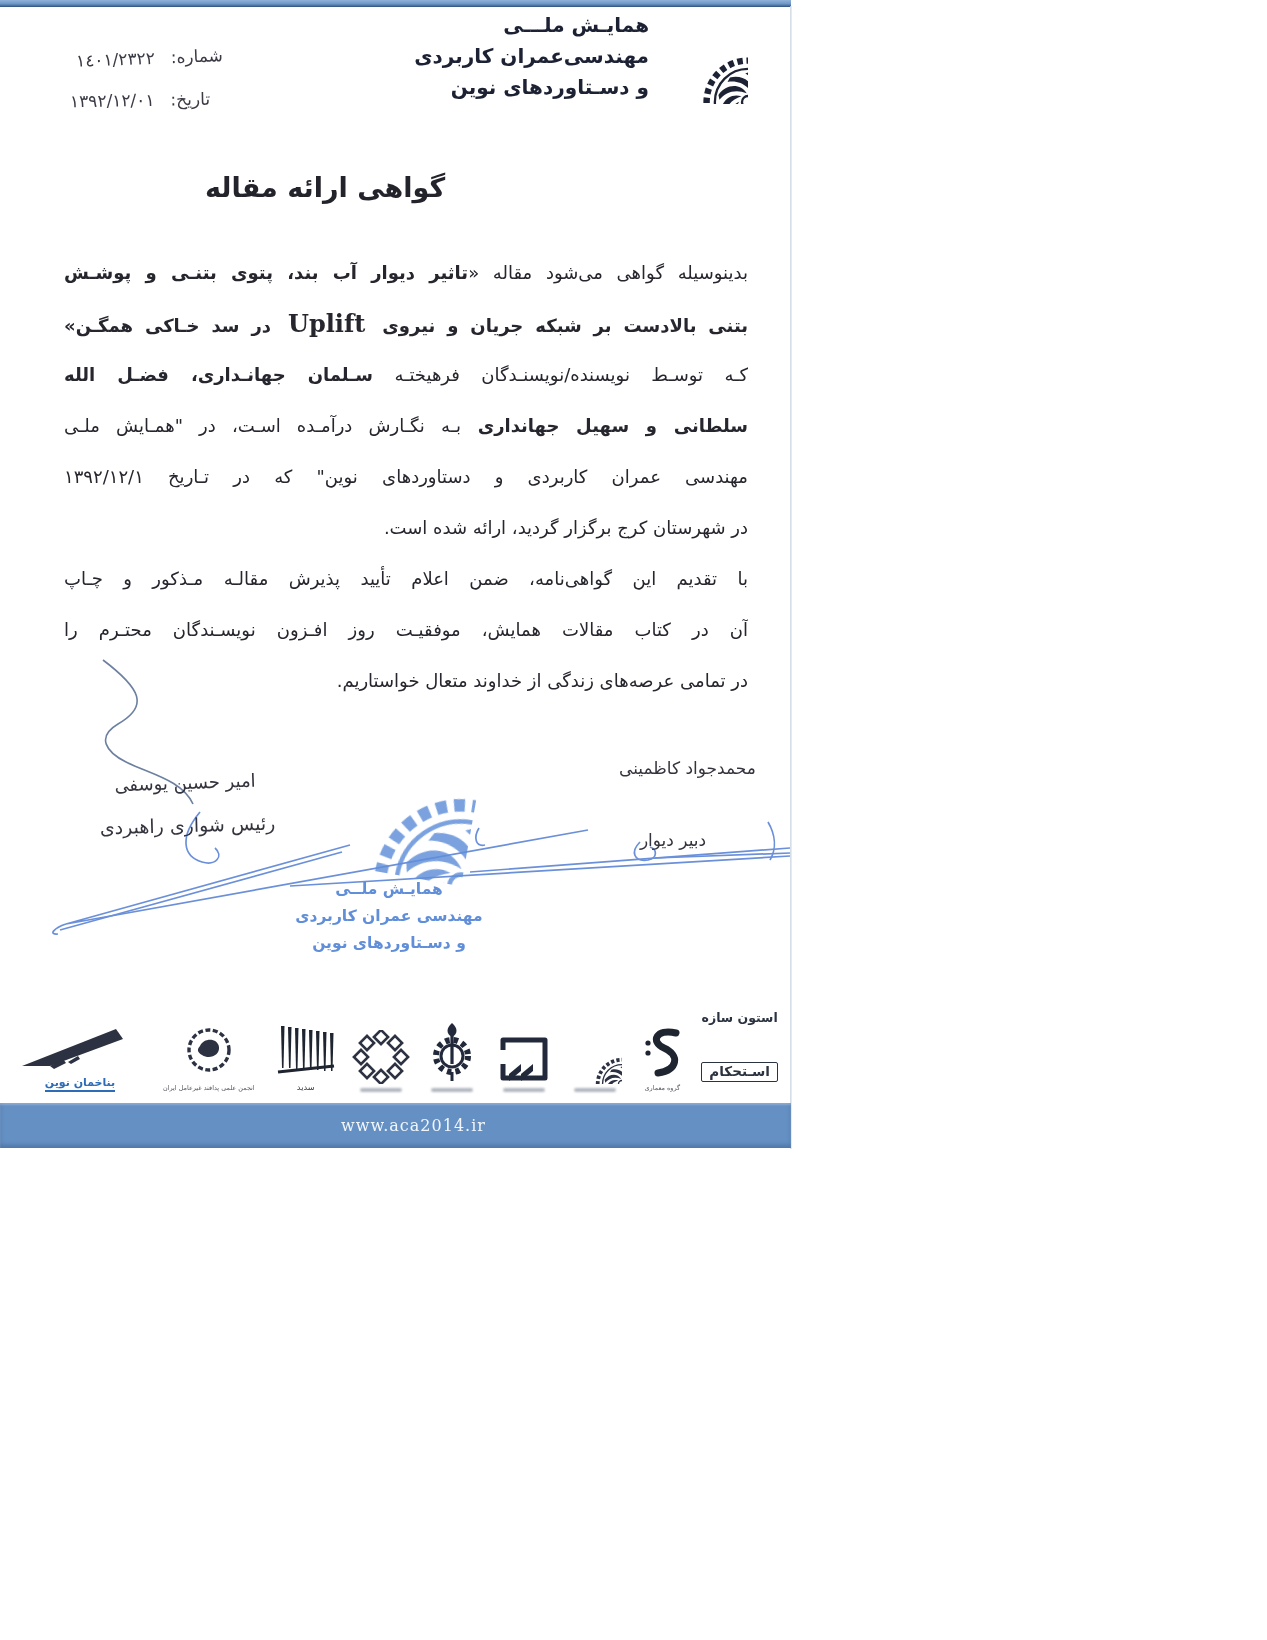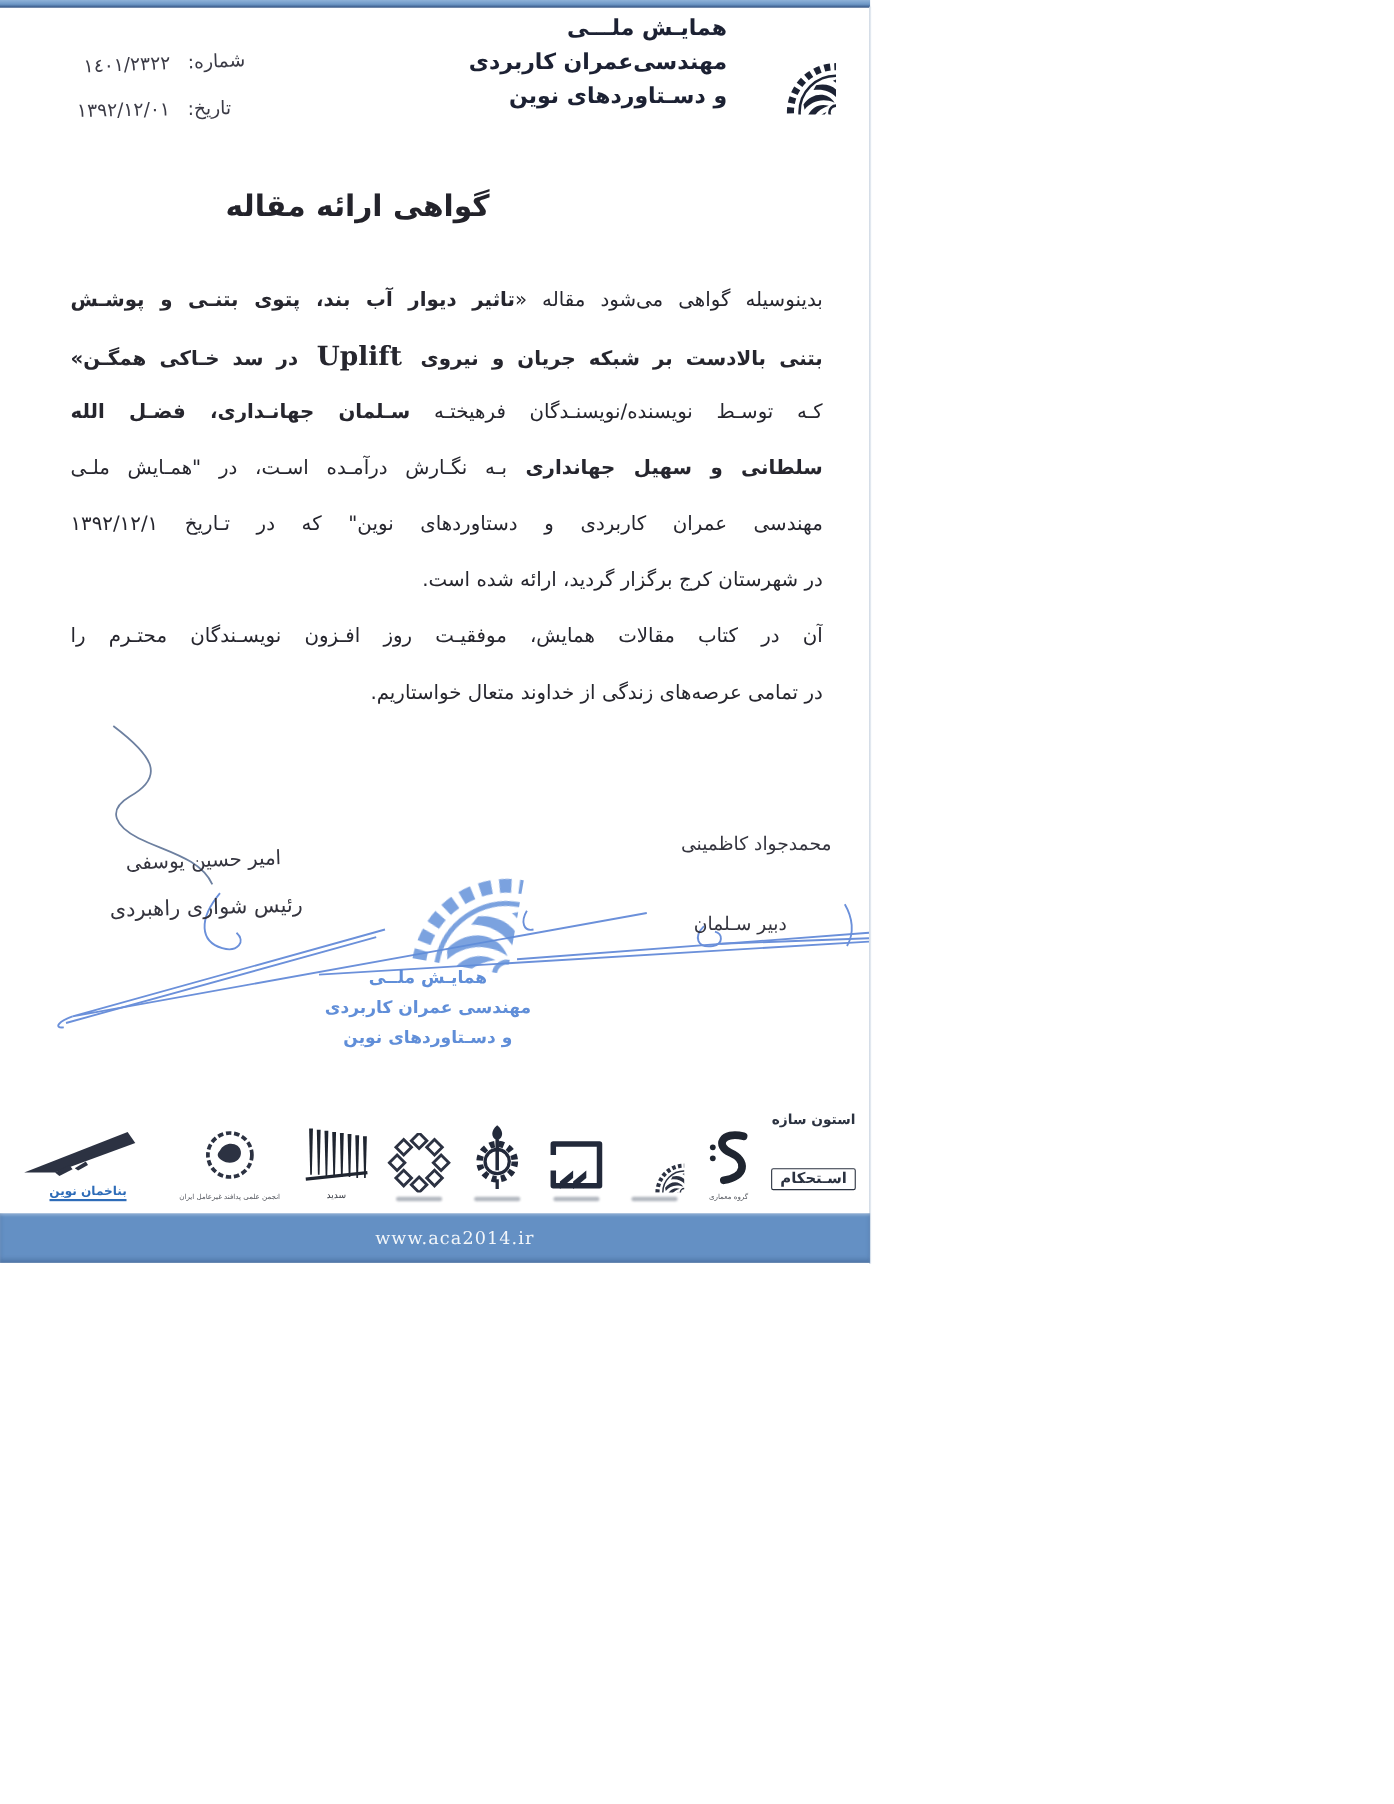--- a/index.html
+++ b/index.html
@@ -10,21 +10,21 @@
   .abs{position:absolute;}
   
   .top-strip{left:0;top:0;width:791px;height:7px;
     background:linear-gradient(#8fb2d8,#6d97c6 55%,#31507f);}
   .page-edge{left:790px;top:6px;width:2px;height:1143px;
     background:linear-gradient(to right,#c6d1de,#e8eef5);opacity:.85;}
   
   .ref-row{display:flex;direction:rtl;gap:16px;color:#3b3b46;font-size:17px;white-space:nowrap;}
   .ref-row1{left:76px;top:48px;transform:rotate(-2.2deg);}
   .ref-row2{left:70px;top:90px;transform:rotate(-1deg);}
-  .brand{left:448px;top:8px;width:312px;display:flex;direction:rtl;align-items:center;gap:7px;}
+  .brand{left:436px;top:8px;width:312px;display:flex;direction:rtl;align-items:center;gap:7px;}
   .brand-emblem{width:92px;height:96px;color:#1d2334;flex:0 0 auto;}
   .brand-text{width:212px;text-align:right;direction:rtl;color:#1c2133;
     font-weight:bold;font-size:20px;line-height:31px;white-space:nowrap;}
   
   .doc-title{left:205px;top:172px;width:390px;text-align:left;direction:rtl;
     font-size:27px;font-weight:bold;color:#23232b;}
   
   .body-text{left:64px;top:247px;width:684px;direction:rtl;color:#26262e;
     font-size:18px;line-height:51px;}
   .bline{height:51px;text-align:right;white-space:nowrap;}
@@ -112,20 +112,21 @@
 
 <div class="abs doc-title">گواهی ارائه مقاله</div>
 
 <div class="abs body-text" id="body-lines">
     <div class="bline fill"><span>بدینوسیله گواهی می‌شود مقاله «</span><span class="b">تاثیر دیوار آب بند، پتوی بتنـی و پوشـش</span></div>
     <div class="bline fill"><span class="b">بتنی بالادست بر شبکه جریان و نیروی </span><span class="b latin">Uplift</span><span class="b"> در سد خـاکی همگـن»</span></div>
     <div class="bline fill"><span>کـه توسـط نویسنده/نویسنـدگان فرهیختـه </span><span class="b">سـلمان جهانـداری، فضـل الله</span></div>
     <div class="bline fill"><span class="b">سلطانی و سهیل جهانداری </span><span>بـه نگـارش درآمـده اسـت، در "همـایش ملـی</span></div>
     <div class="bline fill"><span>مهندسی عمران کاربردی و دستاوردهای نوین" که در تـاریخ ۱۳۹۲/۱۲/۱</span></div>
     <div class="bline"><span>در شهرستان کرج برگزار گردید، ارائه شده است.</span></div>
+    <div class="bline fill"><span>با تقدیم این گواهی‌نامه، ضمن اعلام تأیید پذیرش مقالـه مـذکور و چـاپ</span></div>
     <div class="bline fill"><span>آن در کتاب مقالات همایش، موفقیـت روز افـزون نویسـندگان محتـرم را</span></div>
     <div class="bline"><span>در تمامی عرصه‌های زندگی از خداوند متعال خواستاریم.</span></div>
   </div>
 
 <svg class="abs pen-ink" viewBox="0 600 800 360">
   <g fill="none" stroke="#6d80a0" stroke-width="1.6">
     <path d="M103,660 C140,688 150,706 118,724 C96,737 106,752 126,762 C150,774 182,780 193,804"></path>
   </g>
   <g fill="none" stroke="#5b84d6" stroke-width="1.7" opacity="0.9">
     <g>
@@ -150,21 +151,21 @@
   </svg>
 <div class="abs stamp-text">
   <div>همایـش ملــی</div>
   <div>مهندسی عمران کاربردی</div>
   <div>و دسـتاوردهای نوین</div>
 </div>
 
 <div class="abs sig-name sig-left-name">امیر حسین یوسفی</div>
 <div class="abs sig-name sig-left-role">رئیس شواری راهبردی</div>
 <div class="abs sig-name sig-right-name">محمدجواد کاظمینی</div>
-<div class="abs sig-name sig-right-role">دبیر سـلمان</div>
+<div class="abs sig-name sig-right-role">دبیر دیوار</div>
 
 <div class="abs sponsors">
 
   <div class="sp">
     <svg width="128" height="46" viewBox="0 0 128 46">
       <path d="M6 40 L100 3 L107 13 L34 40 Z" fill="#2c3242"></path>
       <path d="M34 40 l13 -7 l3 4 l-12 6 z" fill="#2c3242"></path>
       <path d="M52 36 l10 -6 l2 3 l-9 5 z" fill="#2c3242"></path>
     </svg>
     <div class="cap-wing">بناخمان نوین</div>

